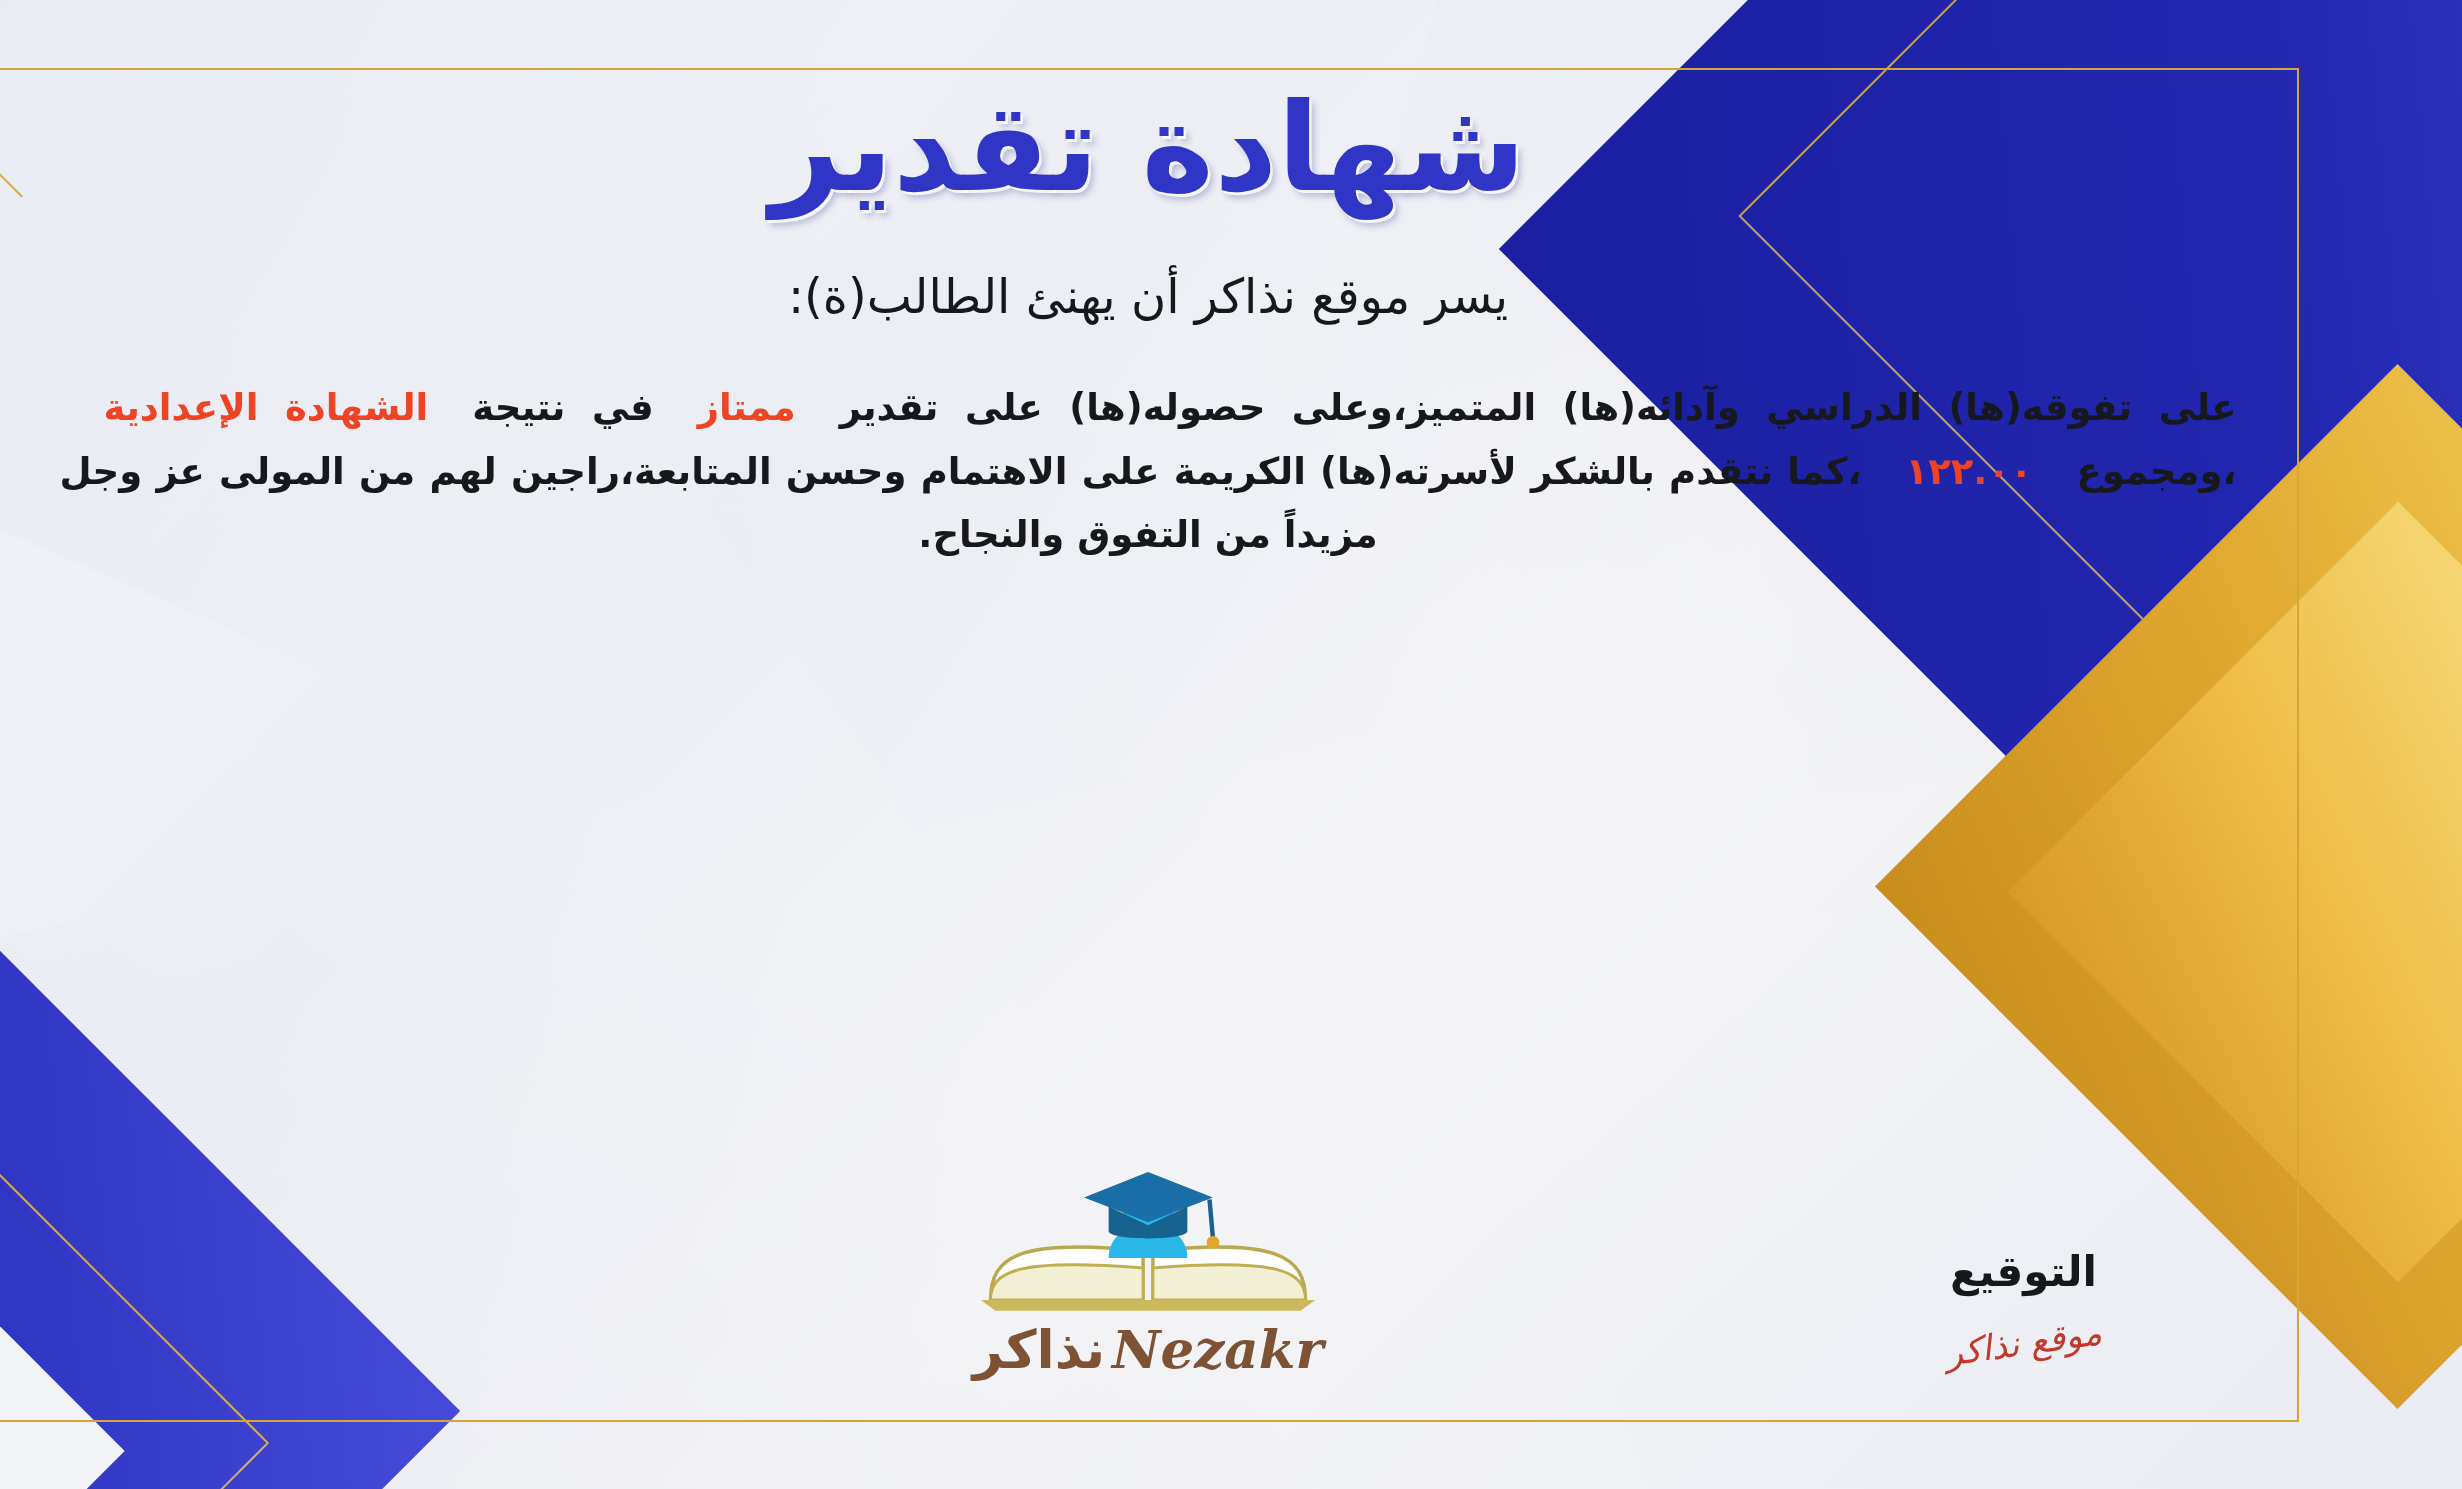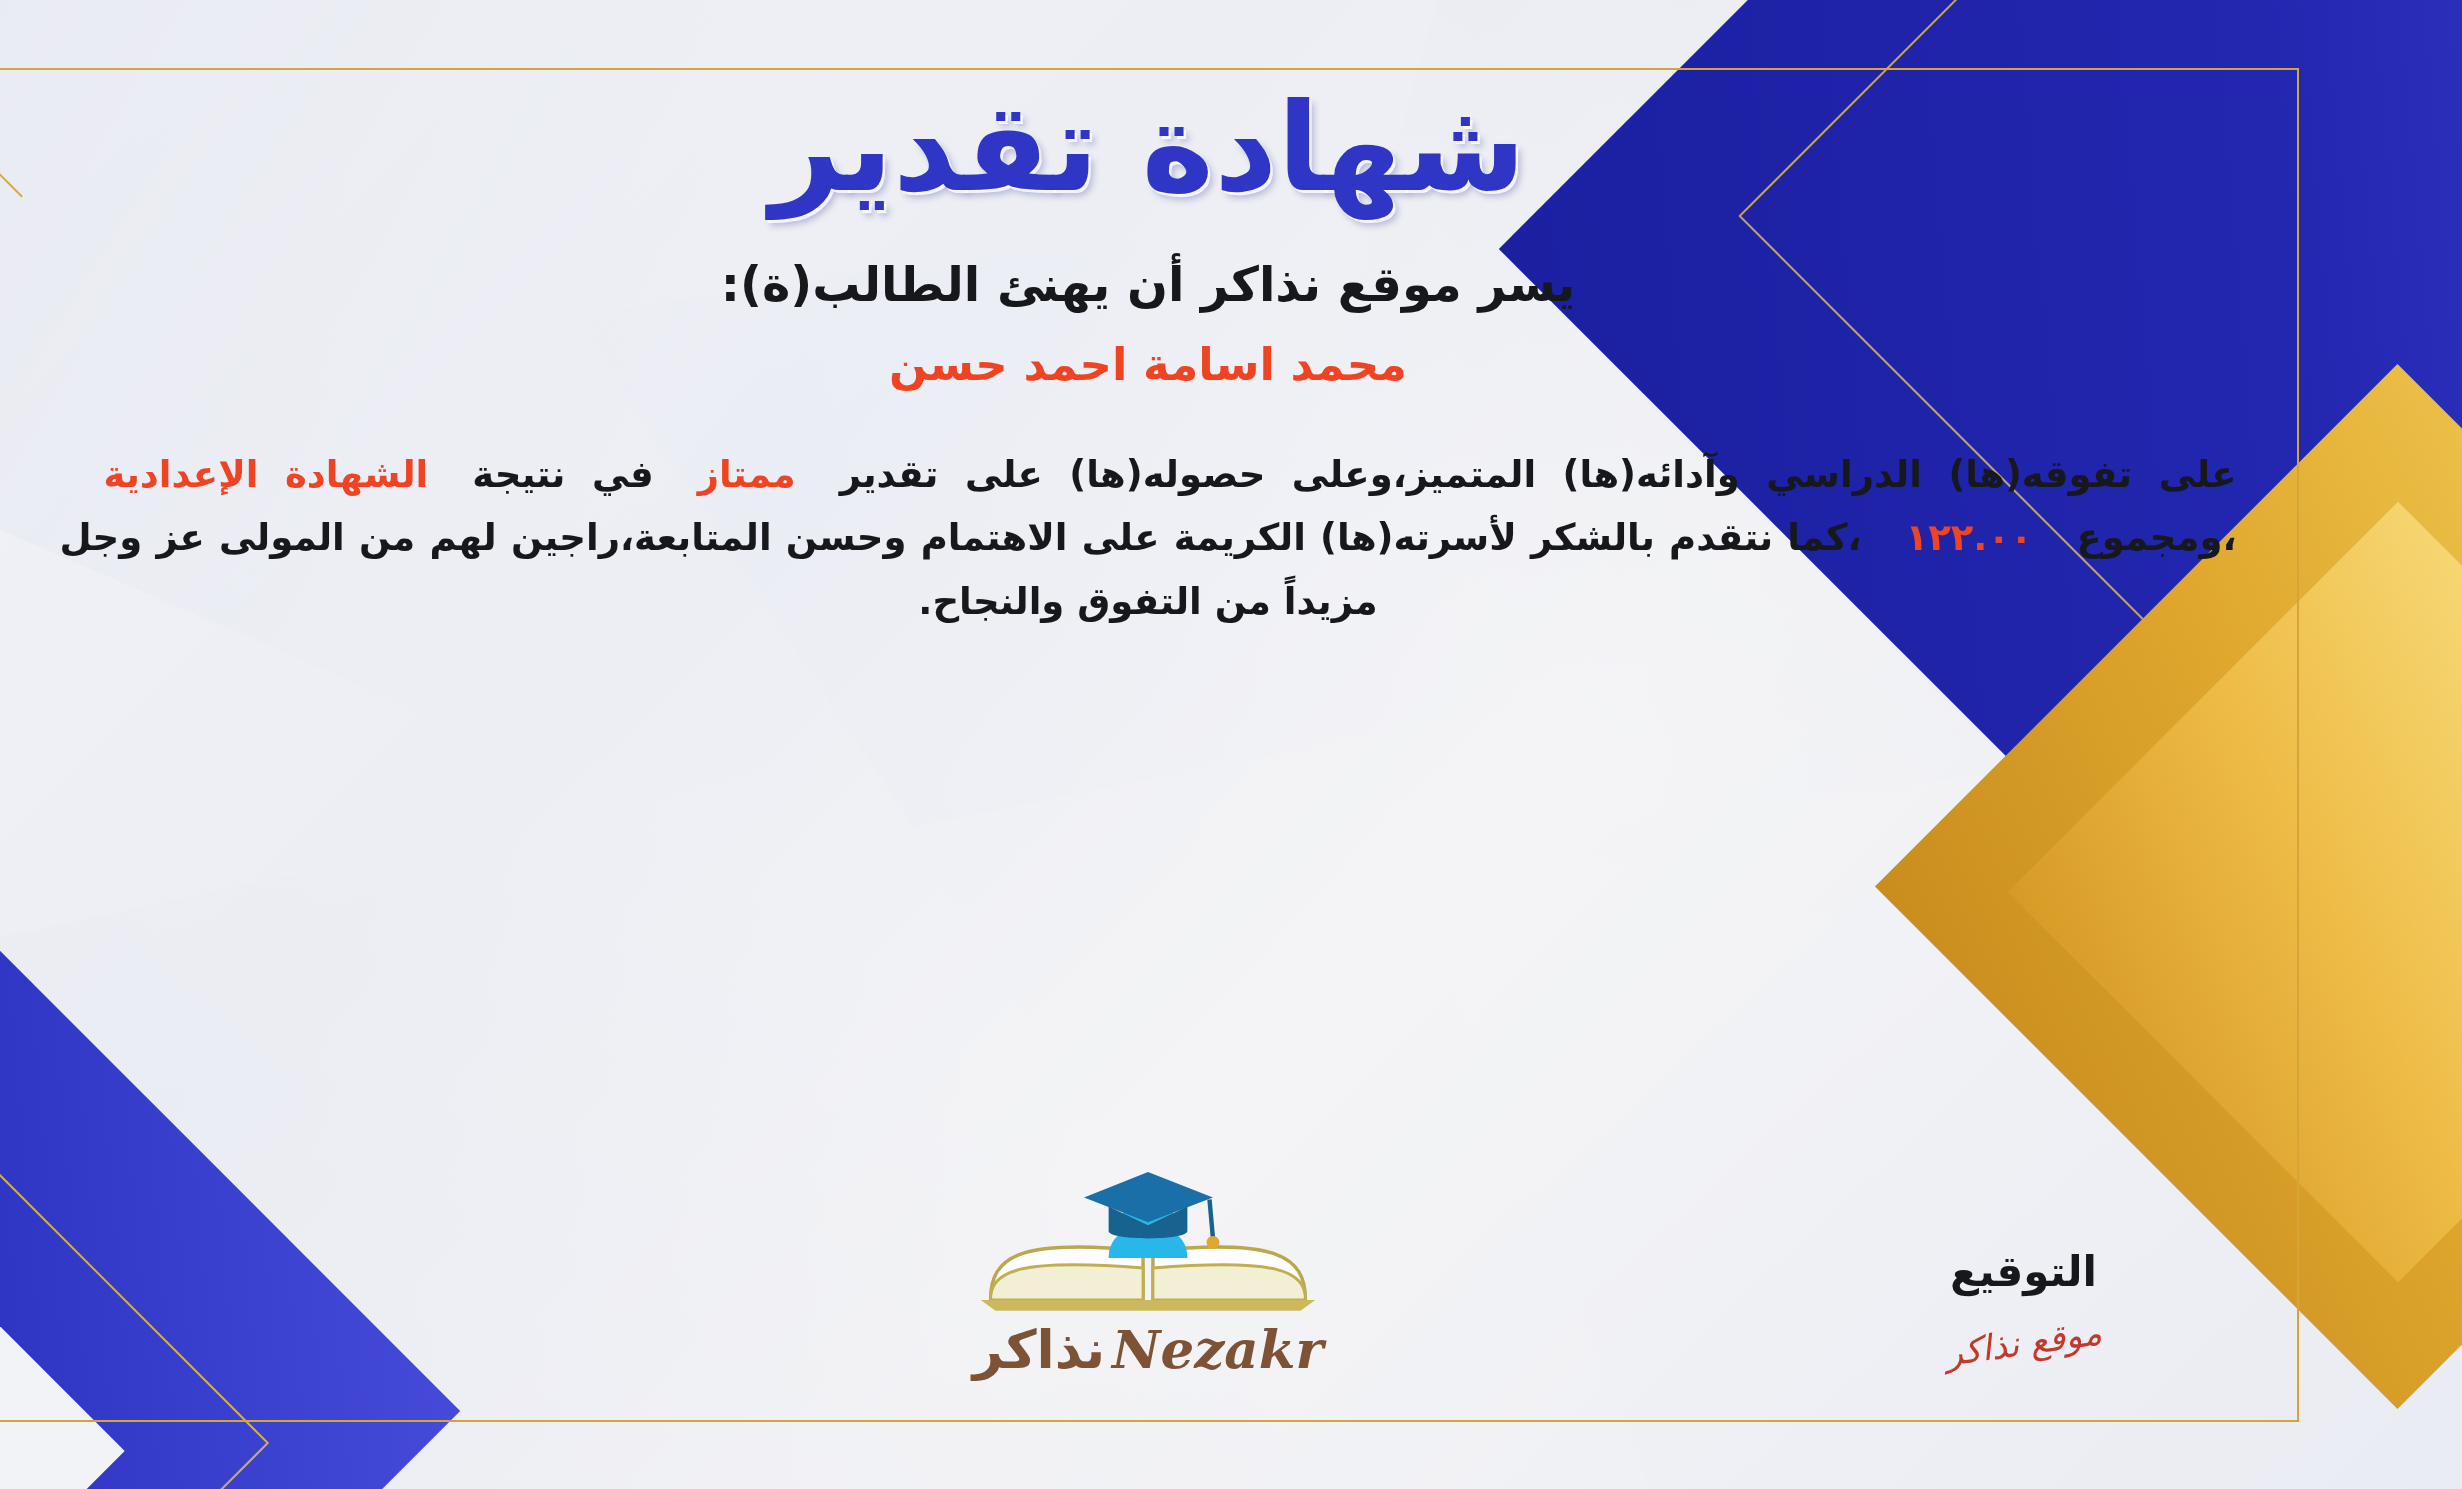--- a/index.html
+++ b/index.html
@@ -143,24 +143,24 @@
     font-size: 123px;
     line-height: 1.05;
     font-weight: bold;
     color: #2f35c4;
     letter-spacing: -3px;
     text-shadow: 2.5px 3.4px 0 rgba(255,255,255,0.85), 4.9px 5.9px 6.9px rgba(30,35,140,0.25);
     font-family: "DejaVu Sans", "Liberation Sans", sans-serif;
   }
 
   .line-congrats {
-    margin-top: 44px;
+    margin-top: 56px;
     font-size: 48px;
     color: #17181c;
-    font-weight: 700;
+    font-weight: 400;
     text-align: center;
   }
 
   .student-name {
     margin-top: 25.6px;
     font-size: 45px;
     color: #ef4423;
     font-weight: 700;
     letter-spacing: 1px;
     text-align: center;
@@ -267,21 +267,20 @@
   <div class="corner bl-line"></div>
 
   <div class="gold-frame"></div>
 
   <div class="content">
 
     <div class="cert-title">شهادة تقدير</div>
 
     <div class="line-congrats">يسر موقع نذاكر أن يهنئ الطالب(ة):</div>
 
-    <div class="student-name">محمد اسامة احمد حسن</div>
 
     <div class="body-block">
       <span>على تفوقه(ها) الدراسي وآدائه(ها) المتميز،وعلى حصوله(ها) على تقدير</span><span class="gap"></span><span class="hl">ممتاز</span><span class="gap"></span><span>في نتيجة</span><span class="gap"></span><span class="hl">الشهادة الإعدادية</span><span class="gap"></span><span>،ومجموع</span><span class="gap"></span><span class="hl">١٢٢.٠٠</span><span class="gap"></span><span>،كما نتقدم بالشكر لأسرته(ها) الكريمة على الاهتمام وحسن المتابعة،راجين لهم من المولى عز وجل مزيداً من التفوق والنجاح.</span>
     </div>
 
     <div class="footer">
 
       <div class="signature">
         <div class="signature-label">التوقيع</div>
         <div class="signature-mark">موقع نذاكر</div>

